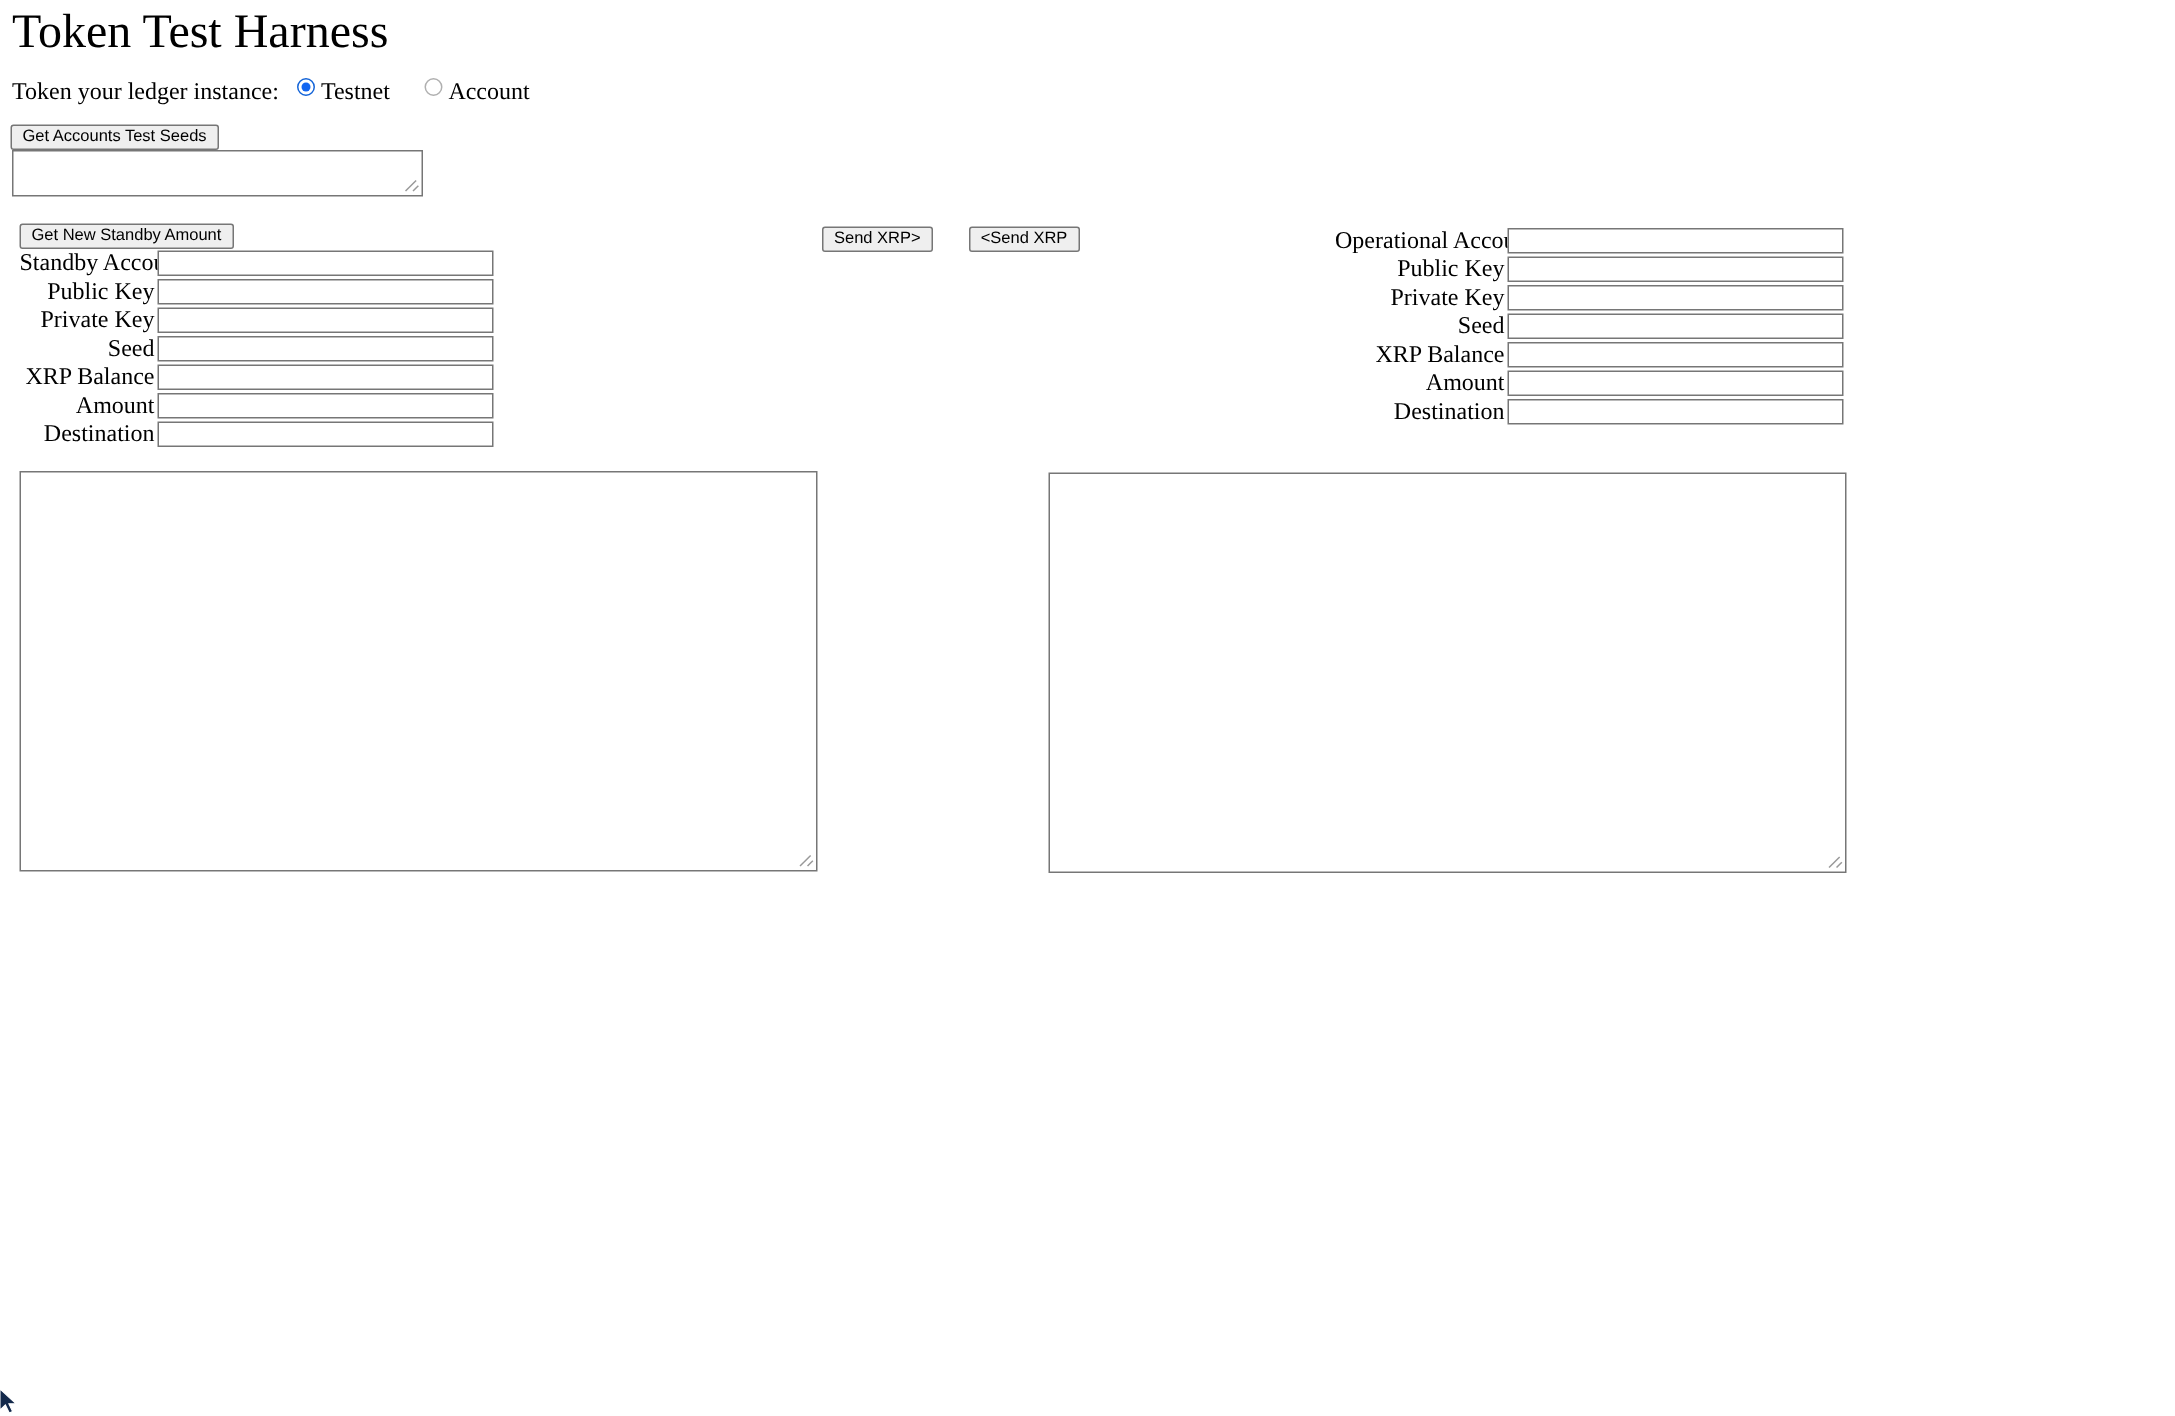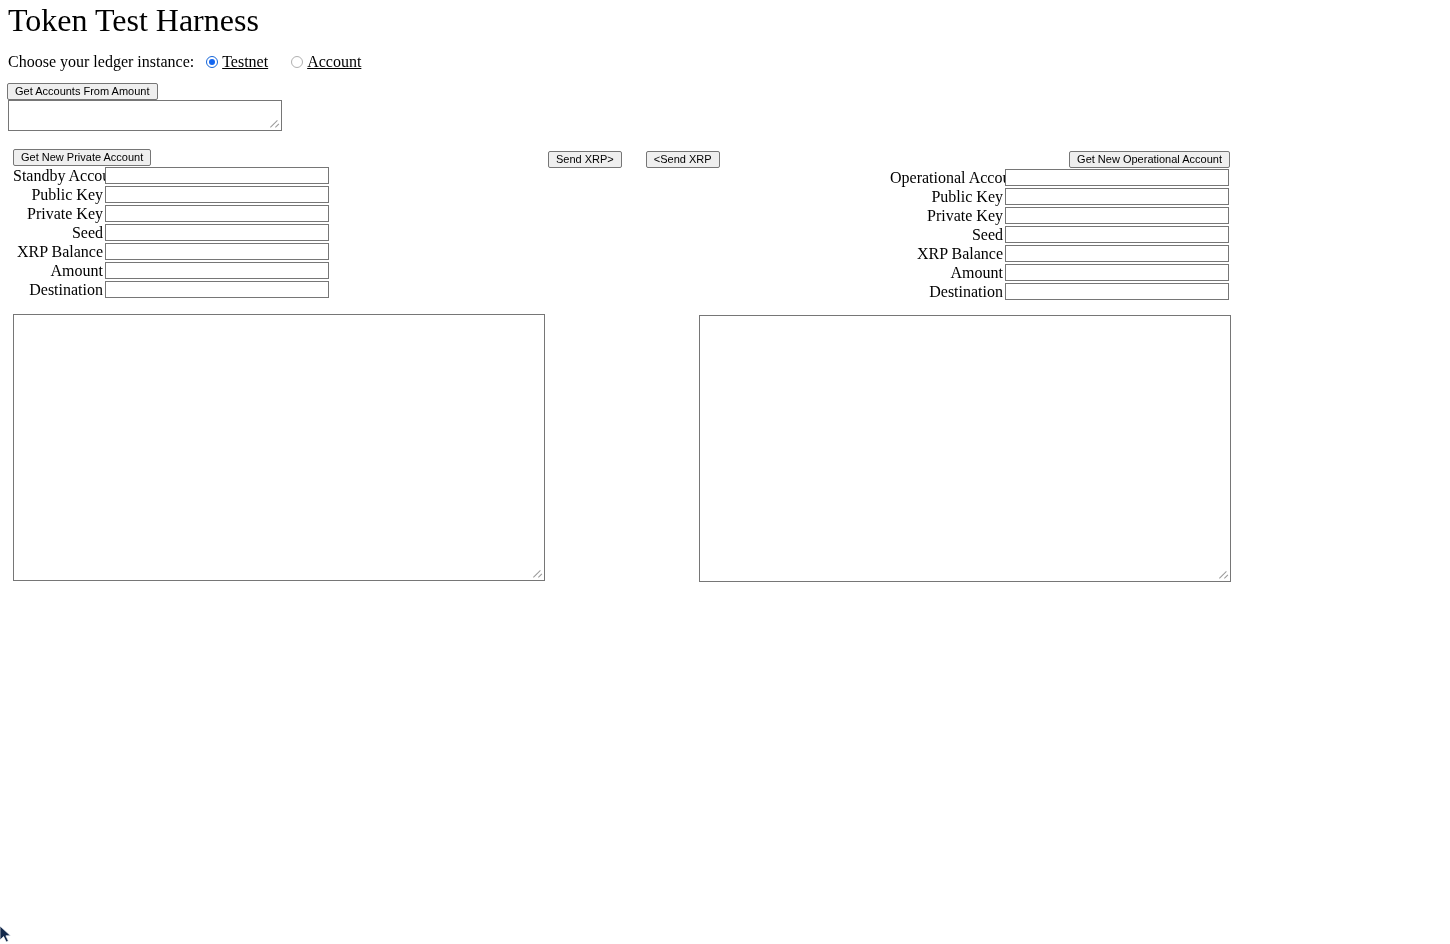--- a/index.html
+++ b/index.html
@@ -40,23 +40,22 @@
     height: 19px;
     display: flex;
     align-items: center;
     white-space: nowrap;
     font-size: 16px;
     line-height: 19px;
   }
   .ledger-row .prompt { margin-right: 12px; }
   .radio-wrap {
     display: inline-flex;
-    align-items: center;
+    align-items: flex-start;
     margin-right: 23px;
-    text-decoration: underline;
   }
   .radio {
     width: 12px;
     height: 12px;
     border-radius: 50%;
     box-sizing: border-box;
     margin: 0 4px 0 0;
     position: relative;
     flex: none;
     cursor: default;
@@ -226,41 +225,41 @@
     pointer-events: none;
   }
   .cursor-artifact svg { display: block; }
 </style>
 </head>
 <body>
 
 <h1 class="page-title">Token Test Harness</h1>
 
 <div class="ledger-row">
-  <span class="prompt">Choose your ledger instance:</span>
+  <span class="prompt">Token your ledger instance:</span>
 
   <label class="radio-wrap">
     <span class="radio on"></span>
     <span class="radio-label">Testnet</span>
   </label>
 
   <label class="radio-wrap">
     <span class="radio off"></span>
     <span class="radio-label">Account</span>
   </label>
 </div>
 
-<button class="btn btn-get-seeds">Get Accounts From Amount</button>
+<button class="btn btn-get-seeds">Get Accounts Test Seeds</button>
 
 <textarea class="ta ta-seeds" placeholder="" style=""></textarea>
 <span class="grip" style="left:269px; top:118px;"></span>
 
 <div class="panel panel-standby">
   <div class="panel-btn-row">
-    <button class="btn">Get New Private Account</button>
+    <button class="btn">Get New Standby Amount</button>
   </div>
 
   <div class="field-row">
     <span class="field-label">Standby Account</span>
     <input class="field-input" type="text" value="" style="">
   </div>
   <div class="field-row">
     <span class="field-label">Public Key</span>
     <input class="field-input" type="text" value="" style="">
   </div>
@@ -285,23 +284,20 @@
     <input class="field-input" type="text" value="" style="">
   </div>
 </div>
 
 <div class="send-buttons">
   <button class="btn">Send XRP&gt;</button>
   <button class="btn">&lt;Send XRP</button>
 </div>
 
 <div class="panel panel-operational">
-  <div class="panel-btn-row">
-    <button class="btn">Get New Operational Account</button>
-  </div>
 
   <div class="field-row">
     <span class="field-label">Operational Account</span>
     <input class="field-input" type="text" value="" style="">
   </div>
   <div class="field-row">
     <span class="field-label">Public Key</span>
     <input class="field-input" type="text" value="" style="">
   </div>
   <div class="field-row">

